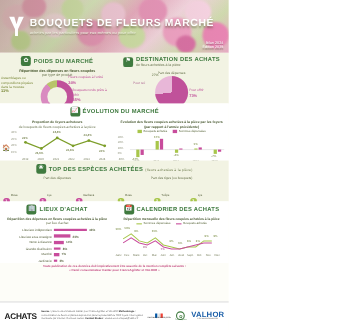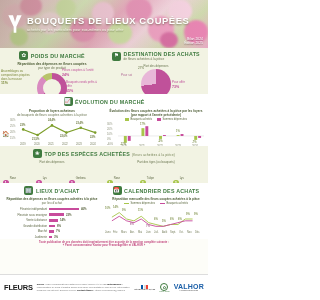--- a/index.html
+++ b/index.html
@@ -252,21 +252,21 @@
       <span style="left:160px;top:32px;width:18px;height:16px;background:#d86ea4"></span>
       <span style="left:10px;top:28px;width:18px;height:18px;background:#c9d79f"></span>
     </div>
     <div class="header-overlay"></div>
 
     <svg class="logo-y" viewBox="0 0 24 30">
       <path d="M2 2 L9 2 L12 12 L15 2 L22 2 L14 19 L14 28 L10 28 L10 19 Z" fill="#ffffff"></path>
     </svg>
 
     <div class="header-titles">
-      <div class="h-title">BOUQUETS DE LIEUX COUPÉES</div>
+      <div class="h-title">BOUQUETS DE FLEURS MARCHÉ</div>
       <div class="h-sub">achetés par les particuliers pour eux-mêmes ou pour offrir</div>
     </div>
 
     <div class="h-edition">
       <div>Bilan 2024</div>
       <div>Édition 2025</div>
     </div>
   </div>
 
   <div class="split band band-a" style="height:46px;">
@@ -634,21 +634,21 @@
       </div>
     </div>
   </div>
 
   <div class="note">
     <span>Toute publication de ces données doit impérativement être assortie de la mention complète suivante :</span><br>
     <span>« Panel consommateur Kantar pour FranceAgriMer et VALHOR »</span>
   </div>
 
   <div class="footer">
-    <div class="kantar">FLEURS</div>
+    <div class="kantar">ACHATS</div>
 
     <div class="meth">
       <b>Source :</b>
       <span>panel consommateurs Kantar pour FranceAgriMer et VALHOR</span>
       <b>Méthodologie :</b>
       <span>consommation de fleurs et plantes auprès d'un panel représentatif de 7000 foyers. Interrogation mensuelle par internet. Données réelles.</span>
       <b>Contact Études :</b>
       <span>etudes-economiques@valhor.fr</span>
     </div>
 

